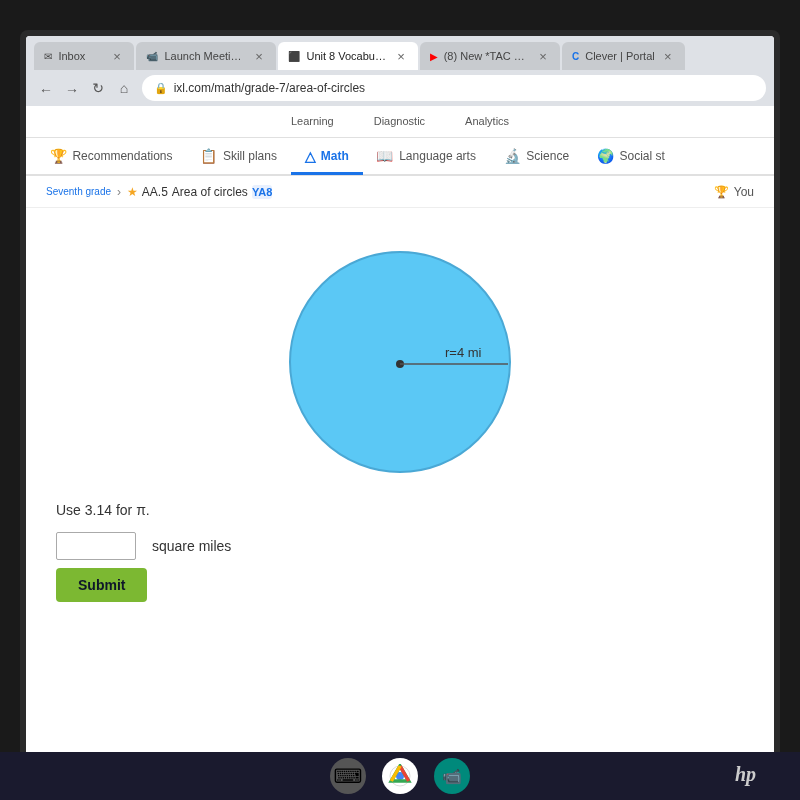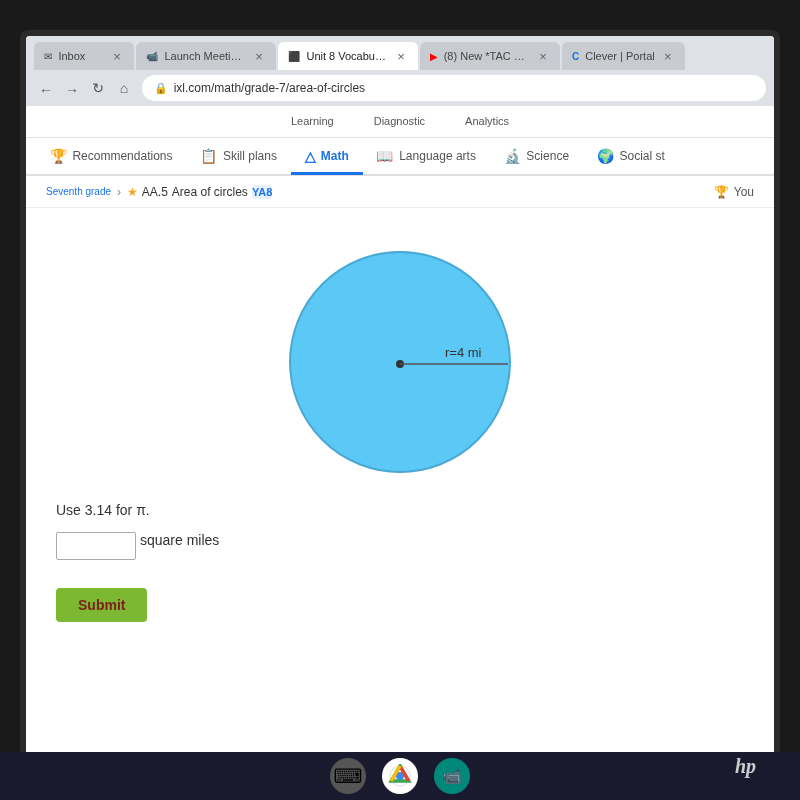--- a/index.html
+++ b/index.html
@@ -280,42 +280,43 @@
     }
 
     .use-pi-text {
       font-size: 14px;
       color: #333;
       margin-bottom: 14px;
     }
 
     .answer-row {
       display: flex;
-      gap: 4px;
-      margin-bottom: 28px;
+      align-items: center;
+      gap: 16px;
+      margin-bottom: 8px;
     }
 
     .answer-input {
       width: 80px;
       height: 28px;
       border: 1px solid #aaa;
       border-radius: 2px;
       padding: 4px 6px;
       font-size: 13px;
       background: #fff;
     }
 
     .unit-label {
       font-size: 14px;
       color: #333;
     }
 
     .submit-btn {
       background: #7cb832;
-      color: #7f1d1d;
+      color: #0f172a;
       border: none;
       border-radius: 4px;
       padding: 9px 22px;
       font-size: 14px;
       font-weight: 600;
       cursor: pointer;
       display: inline-block;
     }
 
     
@@ -485,14 +486,14 @@
   <div class="taskbar-icon" style="background:#fff; font-size:22px;">
     <svg width="24" height="24" viewBox="0 0 24 24">
       <circle cx="12" cy="12" r="10" fill="#fff" stroke="#ddd" stroke-width="1"></circle>
       <circle cx="12" cy="12" r="4" fill="#4285f4"></circle>
       <path d="M12 2 L20.66 17 L3.34 17 Z" fill="none" stroke="#34a853" stroke-width="3.5"></path>
       <path d="M12 2 L20.66 17" stroke="#ea4335" stroke-width="3.5"></path>
       <path d="M3.34 17 L12 2" stroke="#fbbc05" stroke-width="3.5"></path>
     </svg>
   </div>
   <div class="taskbar-icon" style="background:#00897b; color:#fff; font-size:16px;">📹</div>
-  <div class="hp-logo" style="font-family: serif; font-style: italic; font-weight: bold; color: #ccc; font-size: 20px; position: absolute; right: 24px; bottom: 22px;">hp</div>
+  <div class="hp-logo" style="font-family: serif; font-style: italic; font-weight: bold; color: #ccc; font-size: 20px; position: absolute; right: 24px; bottom: 14px;">hp</div>
 </div>
 
 </body></html>

